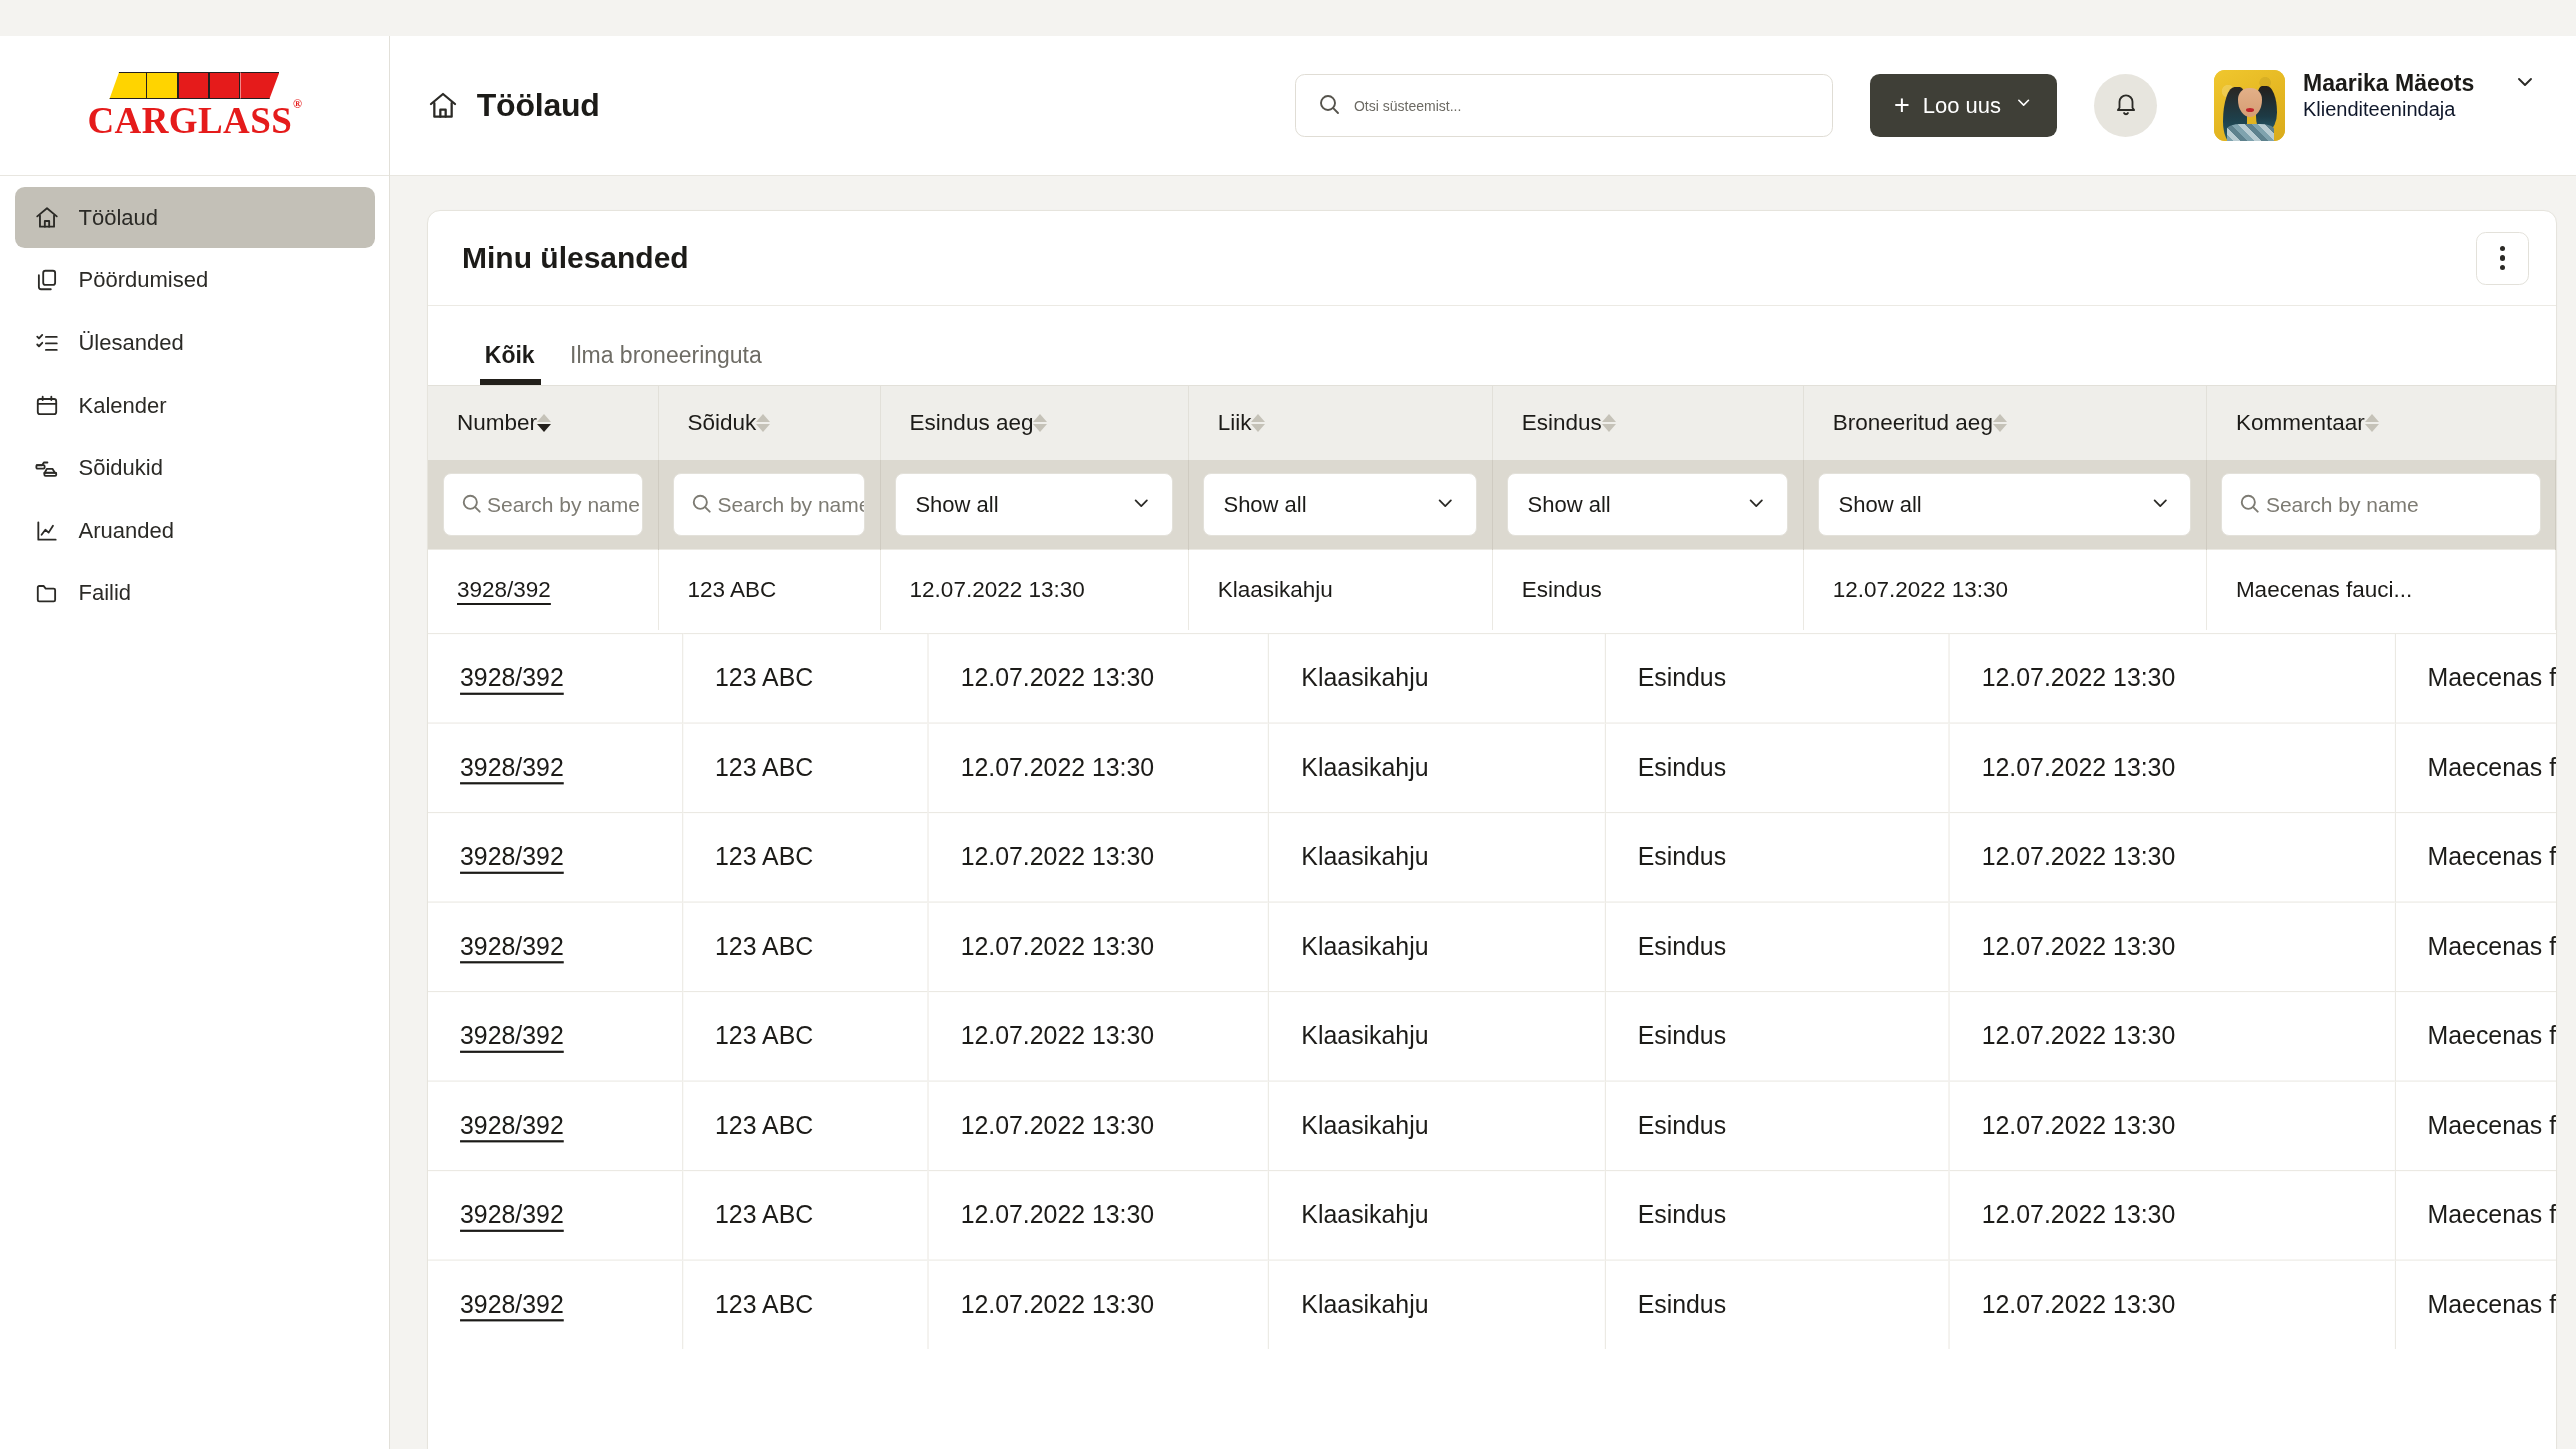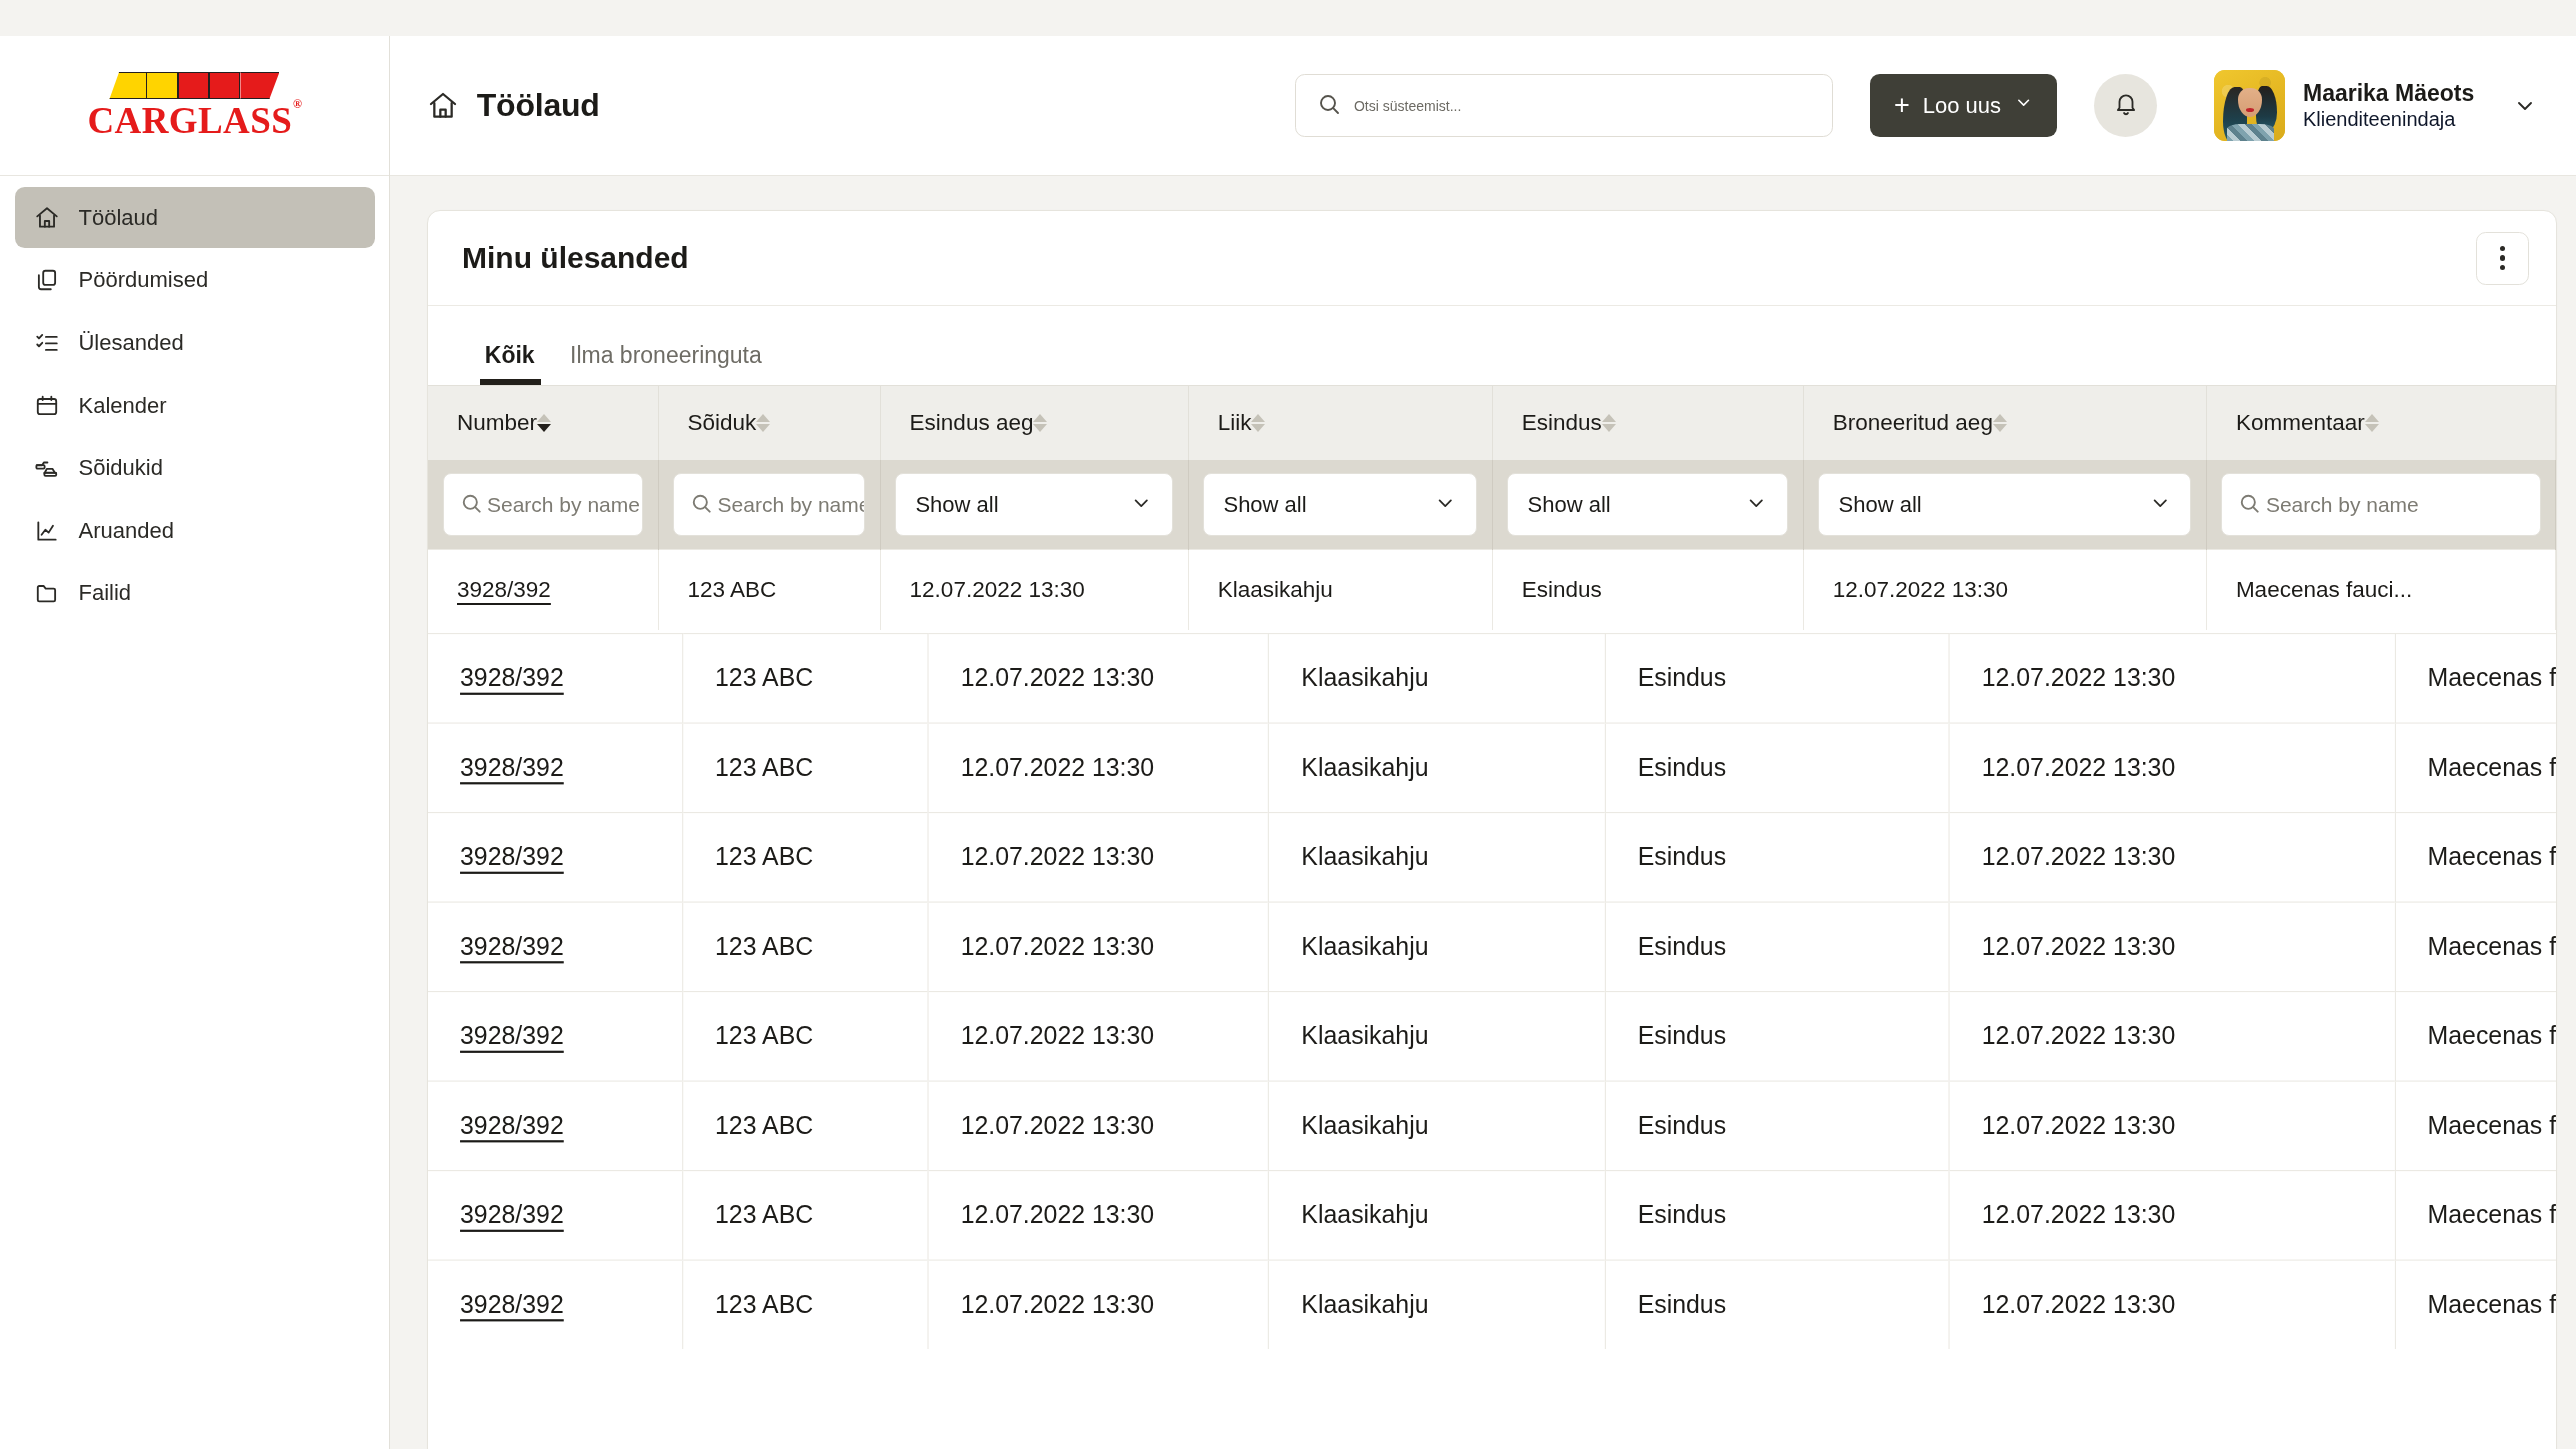--- a/index.html
+++ b/index.html
@@ -116,21 +116,21 @@
   .btn-create svg { width: 19.3px; height: 19.3px; }
 
   .bell {
     width: 63px; height: 63px; border-radius: 50%;
     background: #e7e5de;
     display: flex; align-items: center; justify-content: center;
     margin-left: 21px; cursor: pointer; flex: 0 0 63px;
   }
   .bell svg { width: 26px; height: 26px; }
 
-  .user { display: flex; align-items: center; gap: 17.7px; margin-left: 21px; cursor: pointer; padding-left: 20px; }
+  .user { display: flex; align-items: flex-start; gap: 17.7px; margin-left: 21px; cursor: pointer; padding-left: 20px; }
   .avatar {
     width: 71px; height: 71px; border-radius: 11.3px; overflow: hidden;
     flex: 0 0 71px; position: relative; background: #e8bf2c;
   }
   .avatar .wall {
     position: absolute; inset: 0;
     background:
       radial-gradient(circle at 20% 30%, rgba(255,255,255,.18) 0 8%, transparent 9%),
       radial-gradient(circle at 72% 18%, rgba(0,0,0,.07) 0 7%, transparent 8%),
       radial-gradient(circle at 30% 78%, rgba(0,0,0,.06) 0 9%, transparent 10%),

